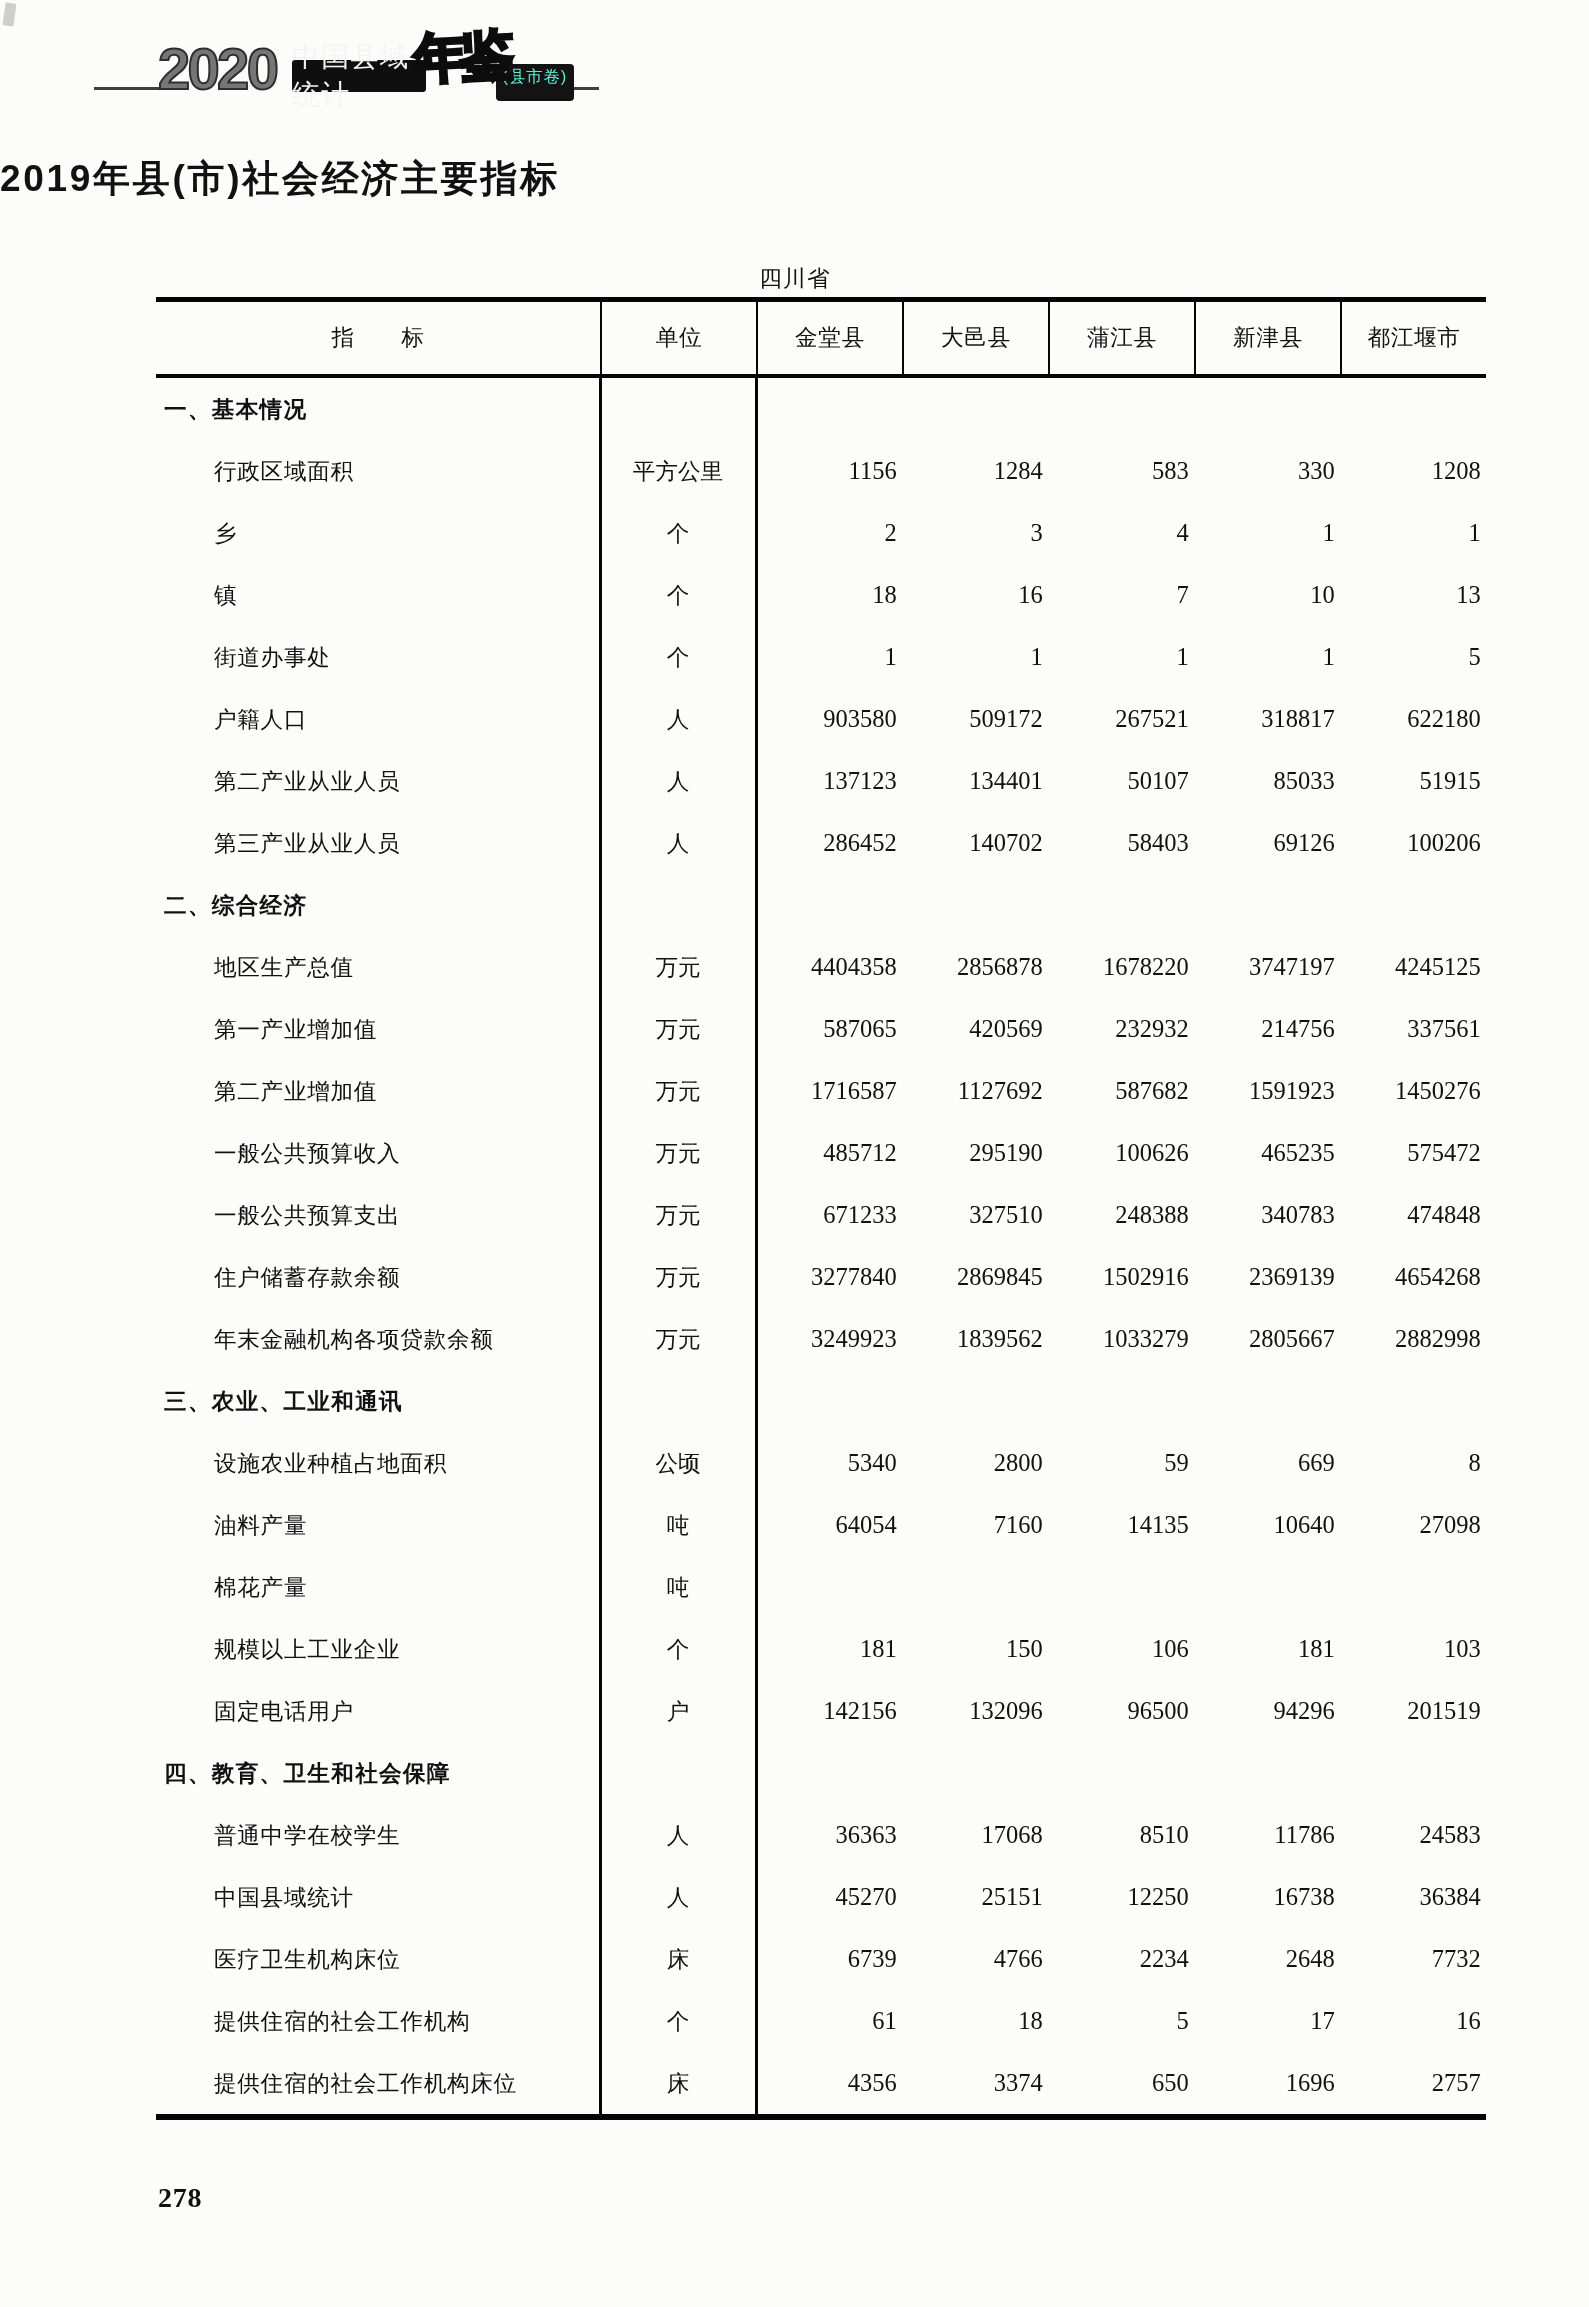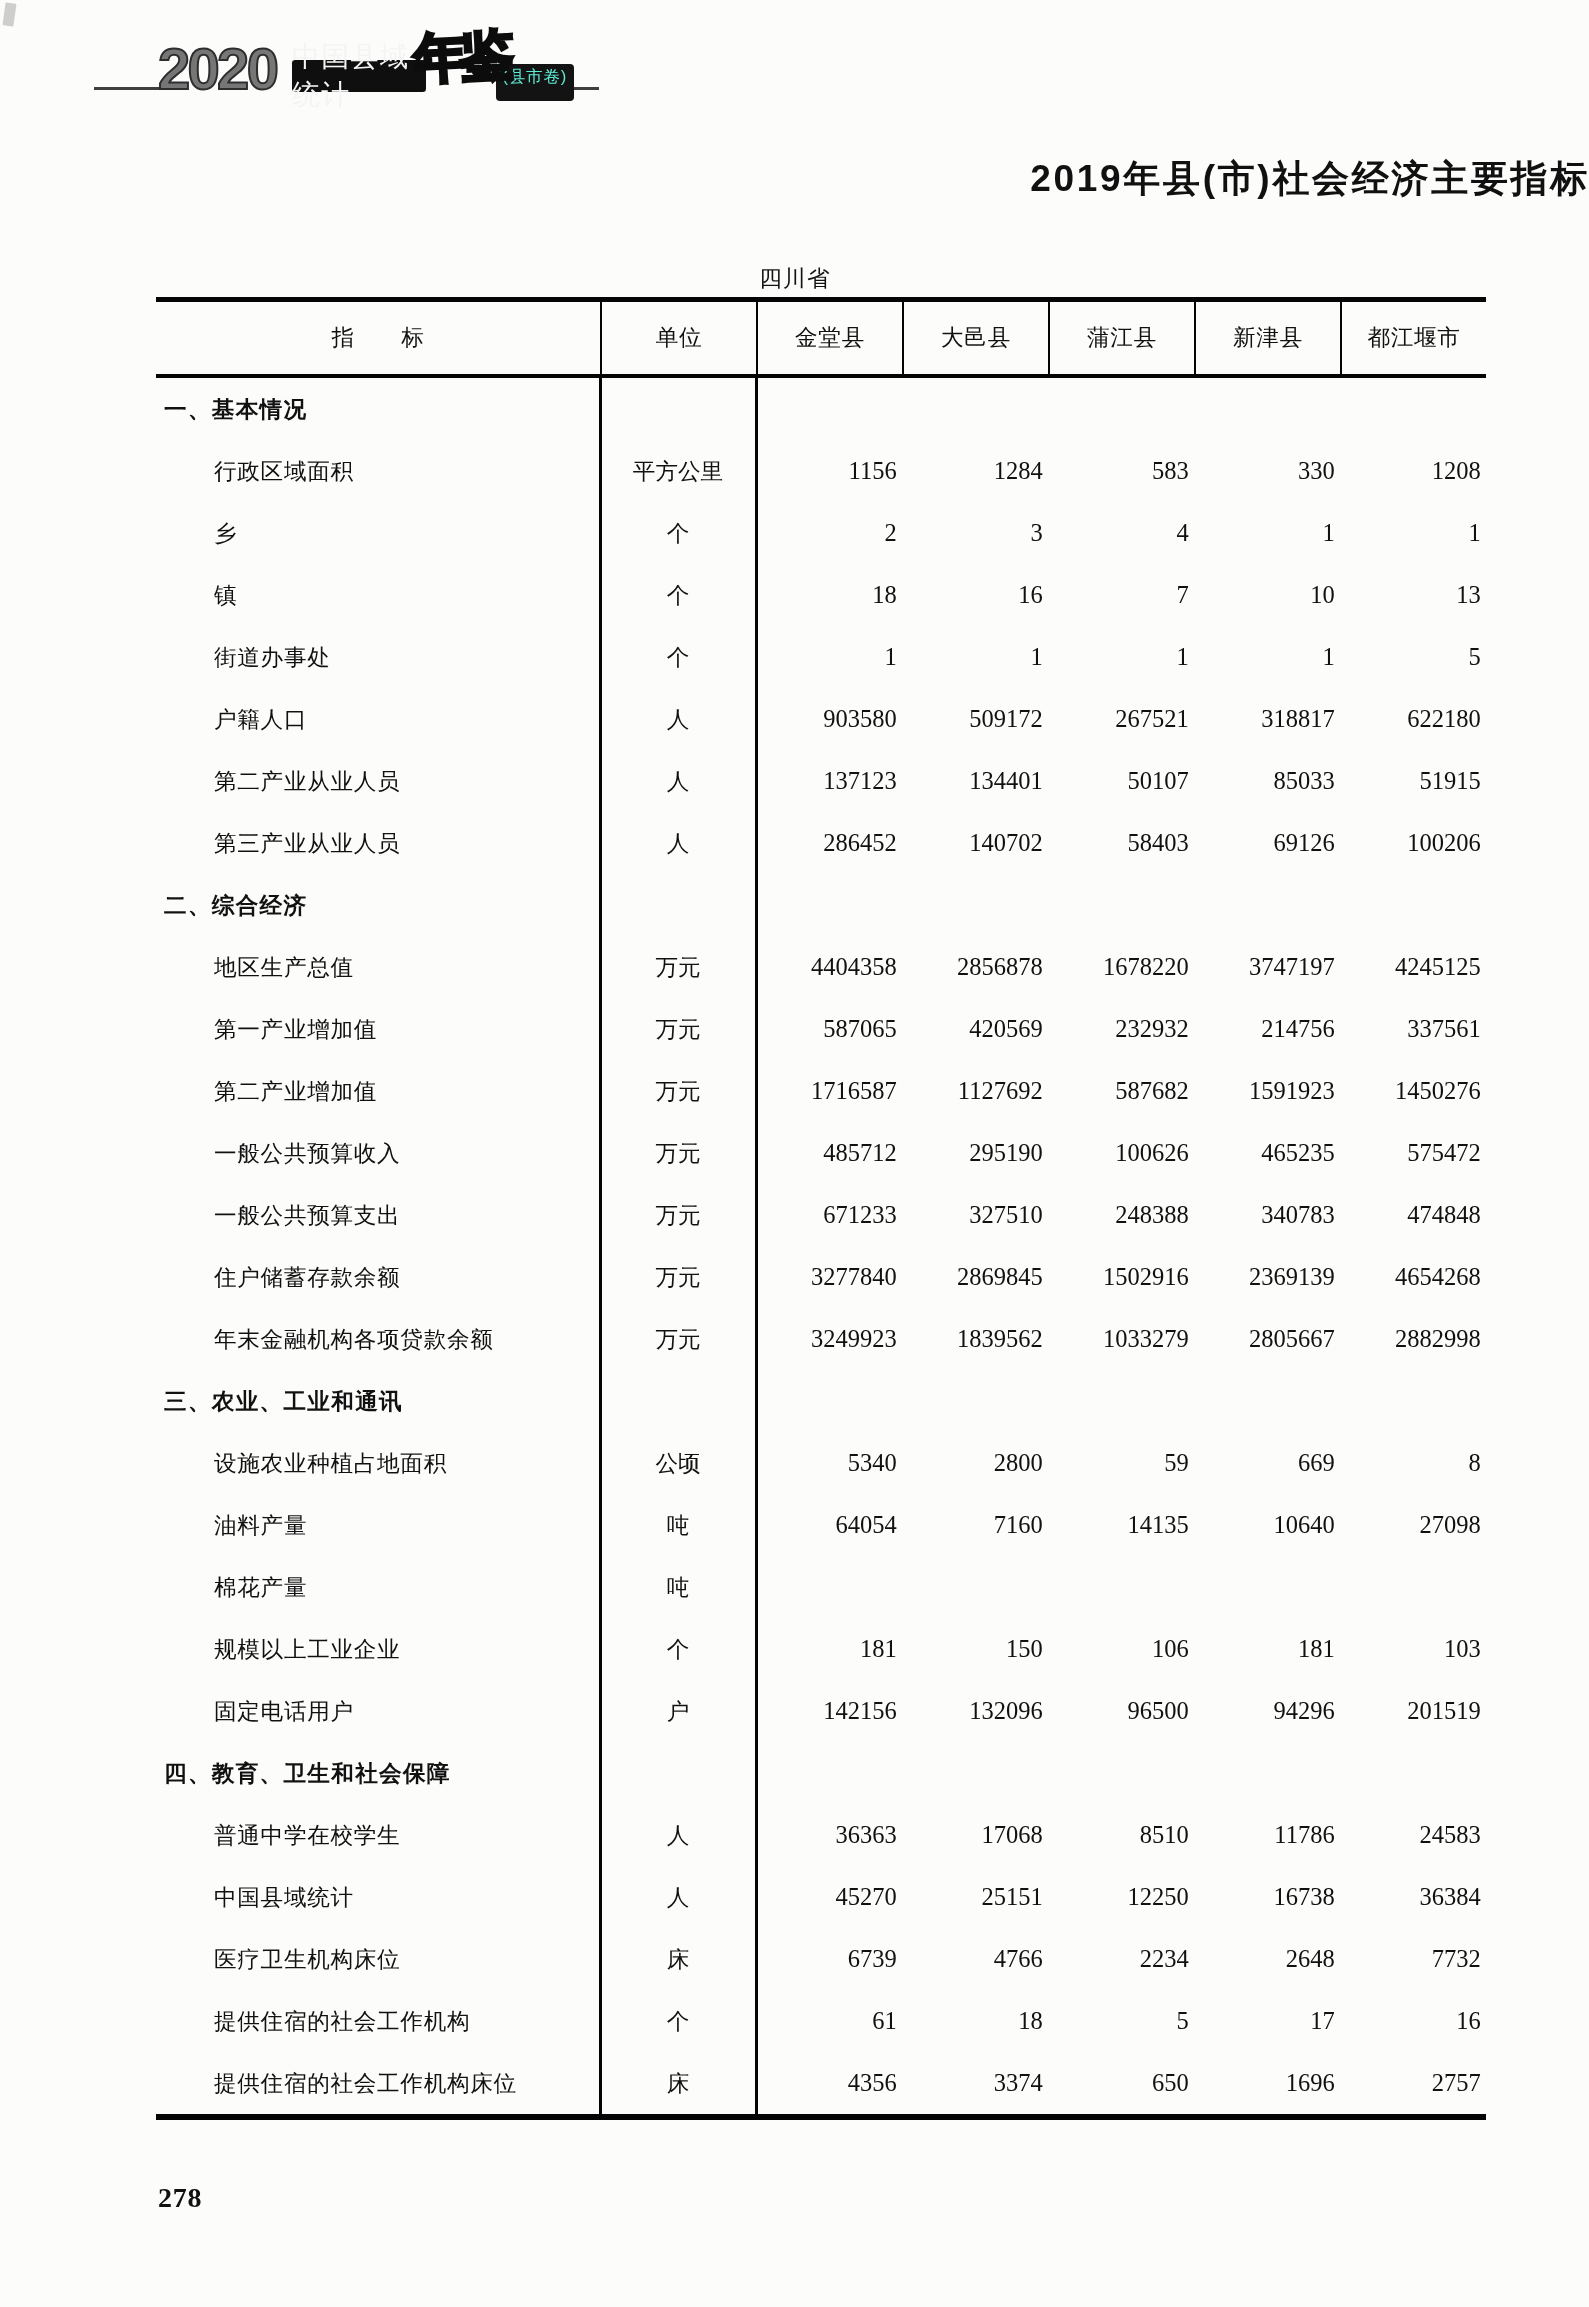--- a/index.html
+++ b/index.html
@@ -34,21 +34,21 @@
     text-shadow:0 0 1.3px #0c0c0c;
   }
   .m-vol {
     position:absolute; left:496px; top:64px; height:37px; padding:0 6.6px;
     background:#131313; border-radius:4px; color:#5eead4;
     font-size:16.6px; line-height:25px; letter-spacing:0.7px; z-index:1;
     font-family:"Liberation Sans","DejaVu Sans",sans-serif;
   }
   
   .title {
-    position:absolute; top:154px; left:0; width:100%; text-align:right;
+    position:absolute; top:154px; left:0; width:100%; text-align:left;
     font-size:37px; font-weight:900; letter-spacing:2.7px;
     font-family:"Liberation Sans","DejaVu Sans",sans-serif;
   }
   .province {
     position:absolute; top:263px; left:0; width:100%; text-align:center;
     font-size:22.6px; letter-spacing:1.3px;
   }
   
   .tbl { position:absolute; left:156px; top:297px; width:1330px; }
   .t-topline { height:4.6px; background:#050505; }

